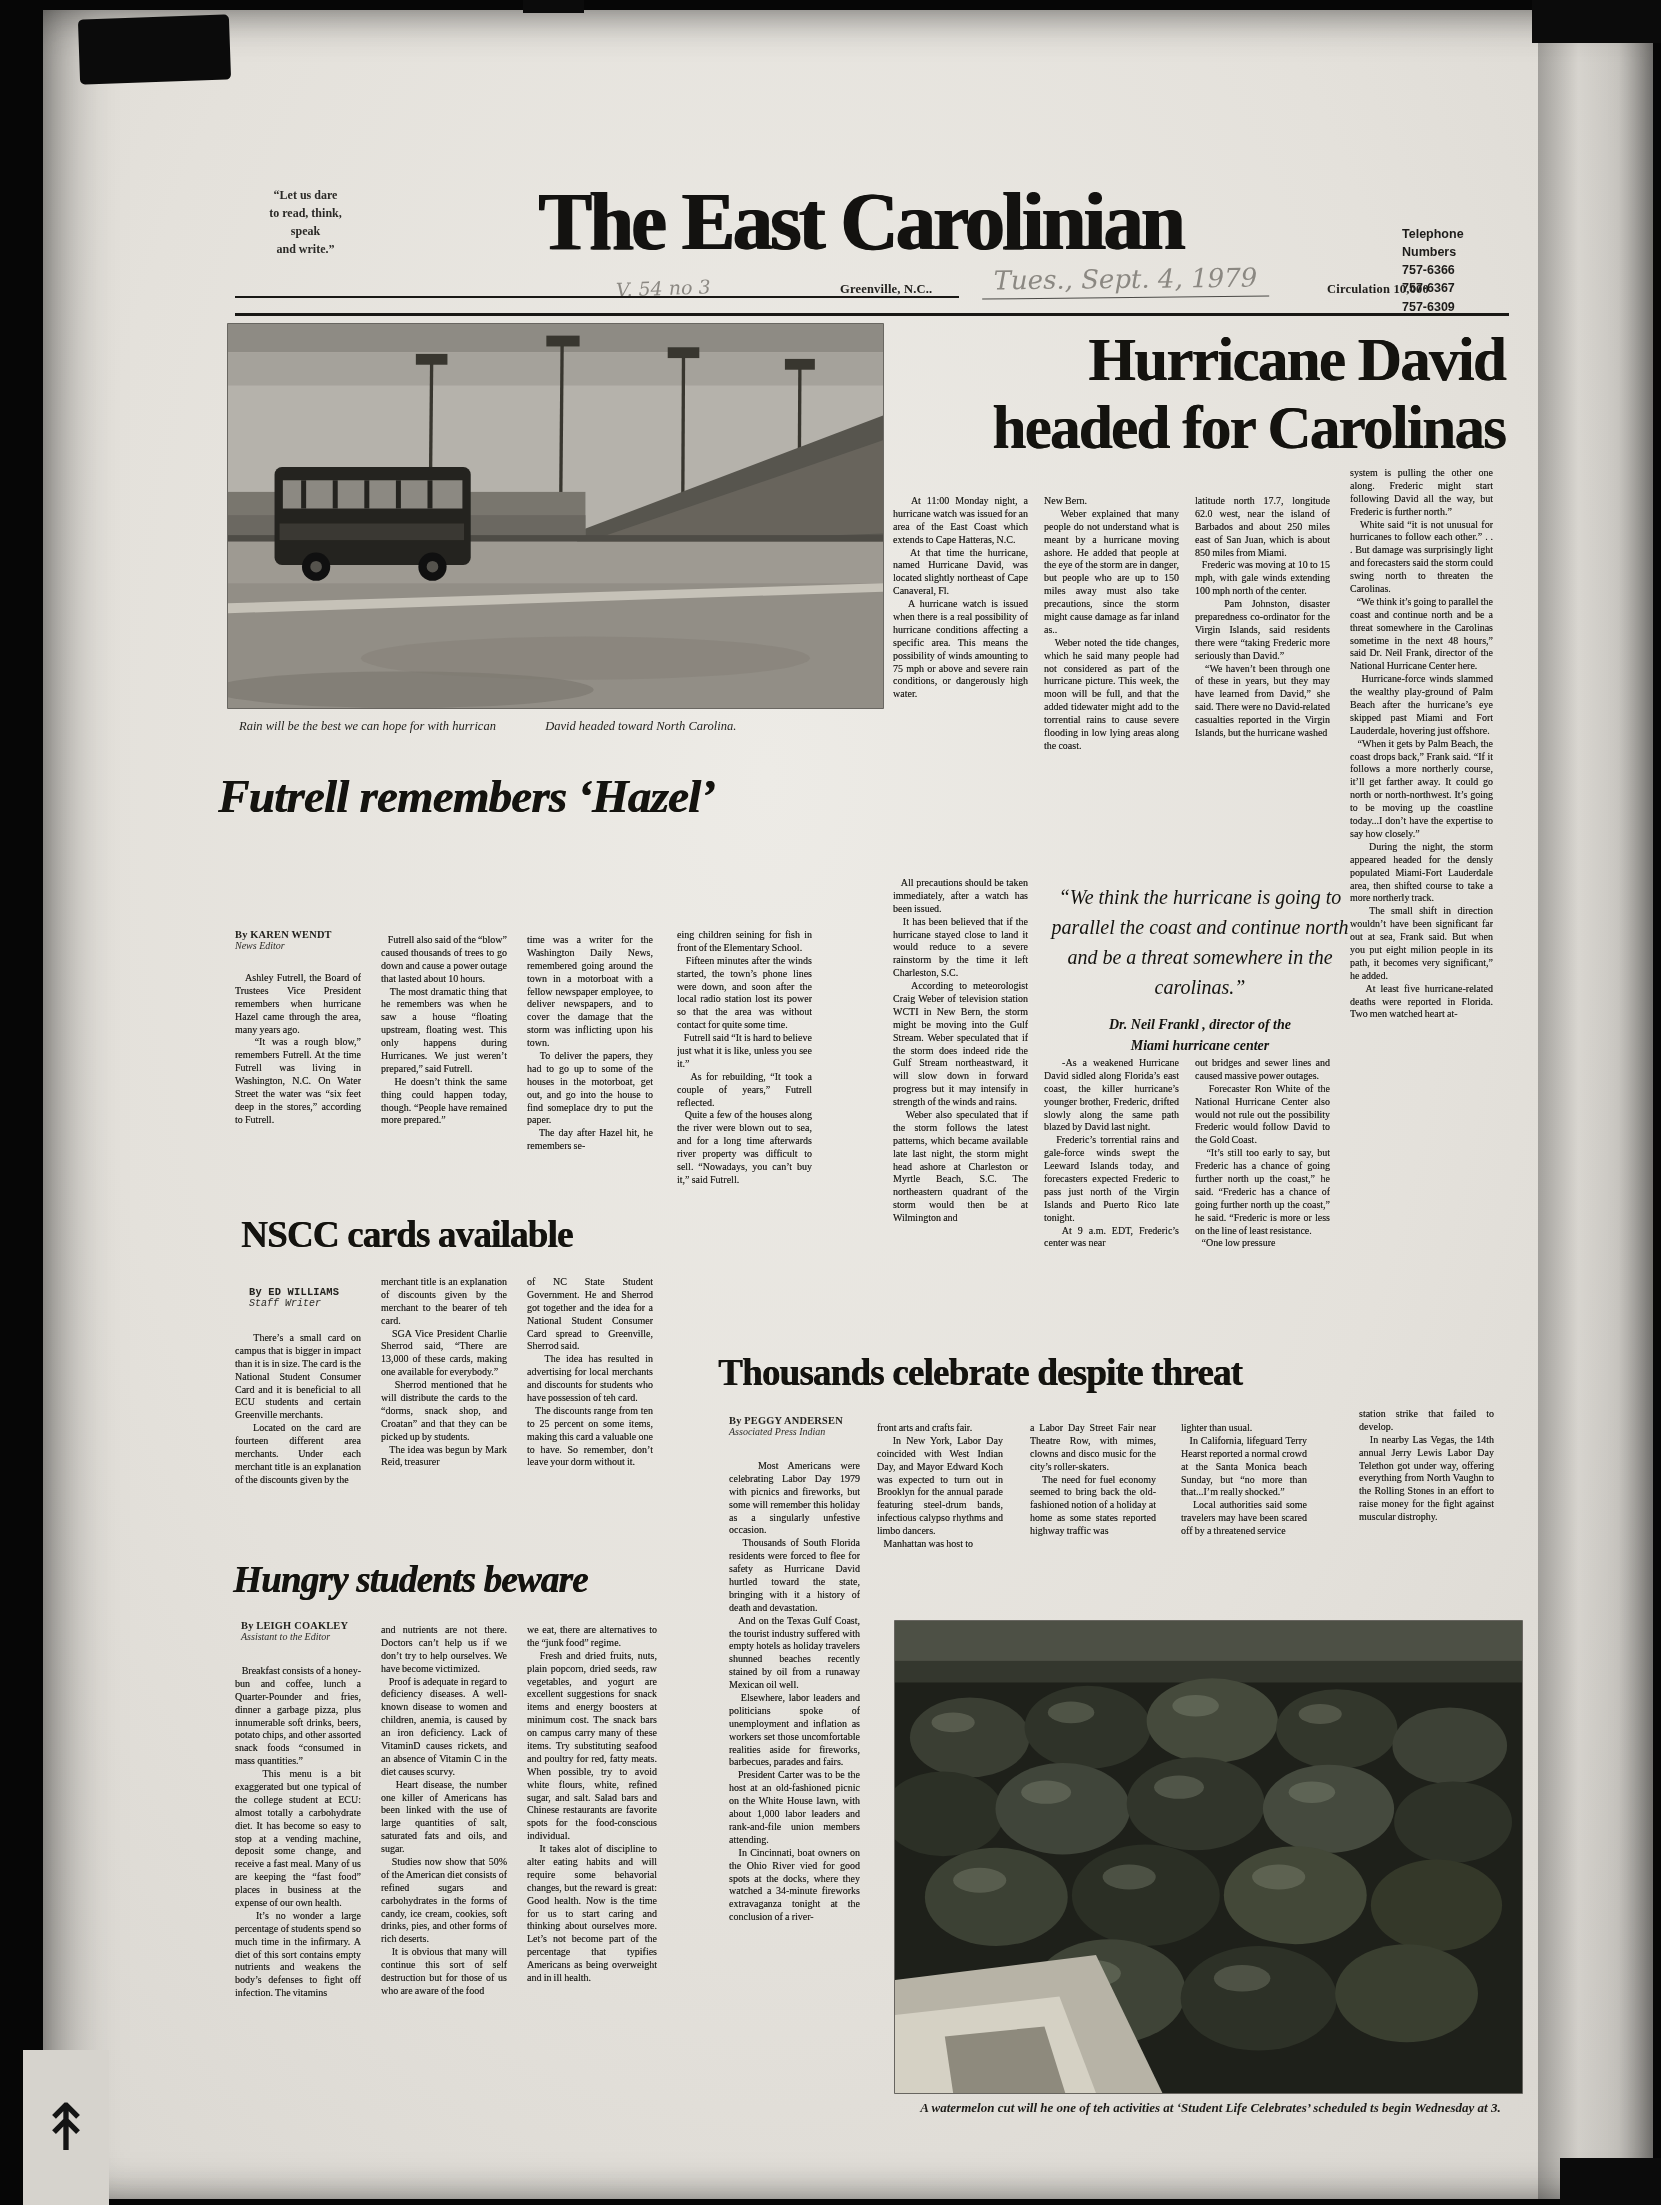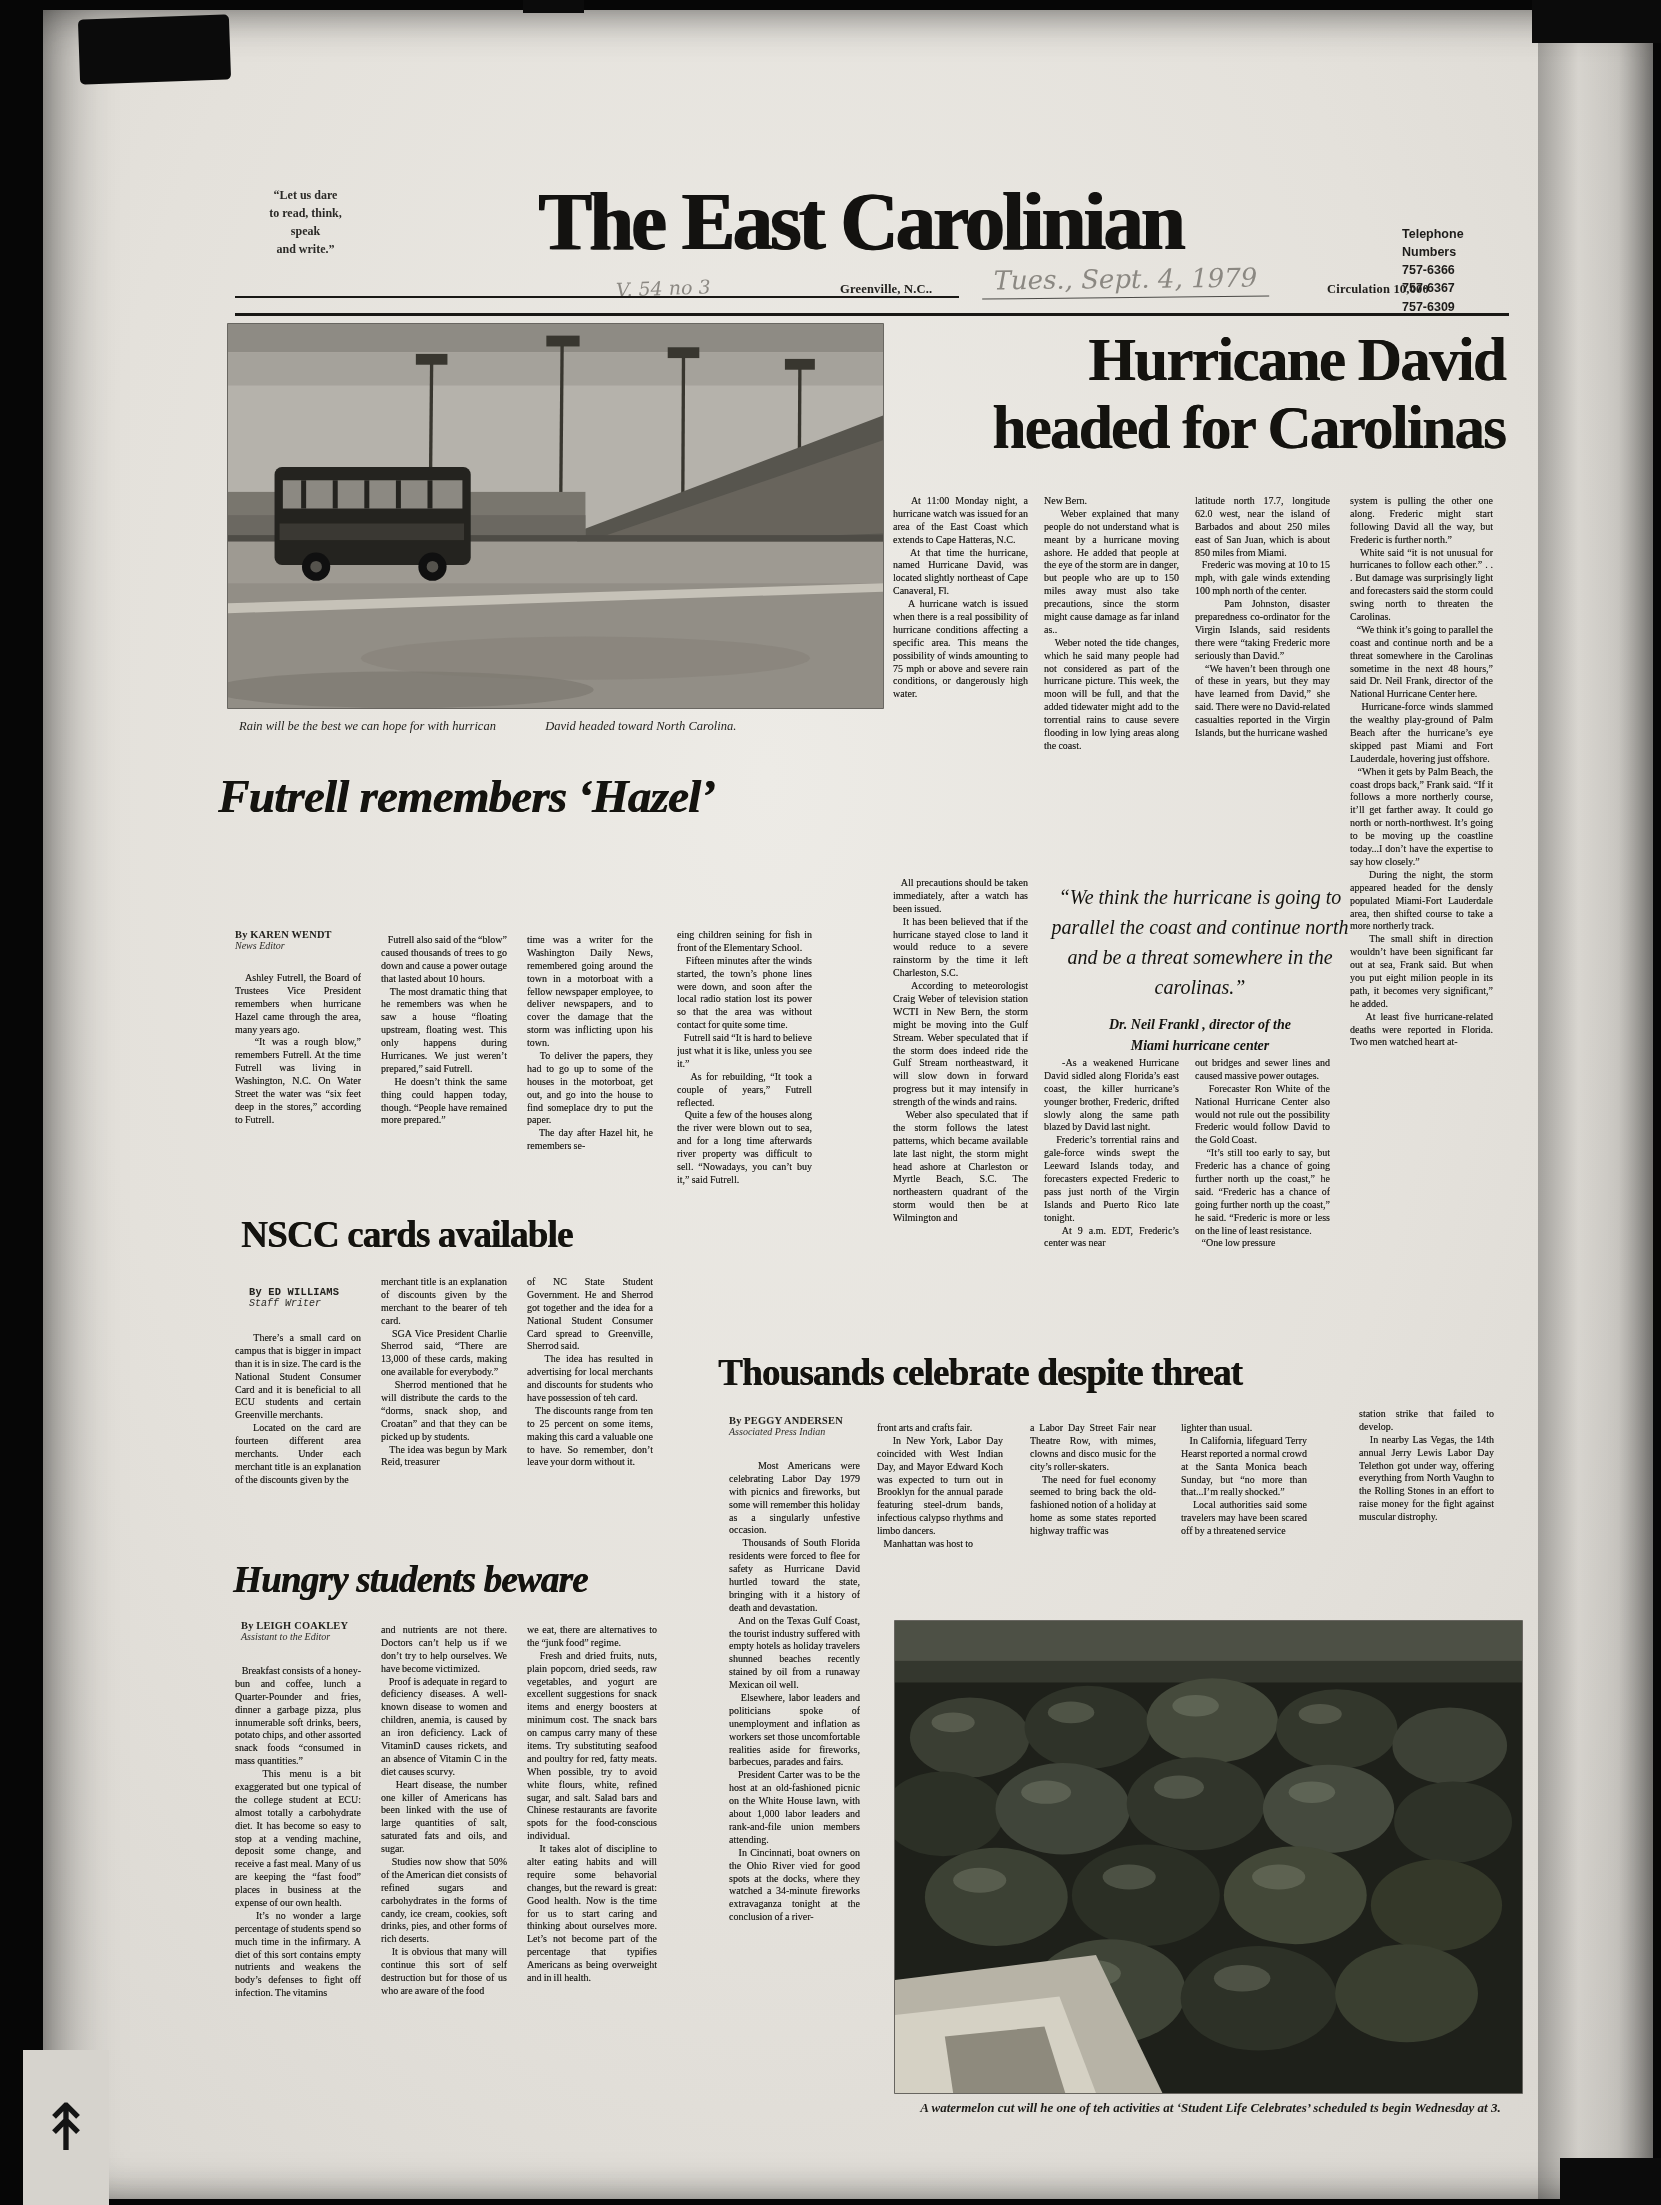--- a/index.html
+++ b/index.html
@@ -163,21 +163,21 @@
 &nbsp;&nbsp;&nbsp;Frederic’s torrential rains and gale-force winds swept the Leeward Islands today, and forecasters expected Frederic to pass just north of the Virgin Islands and Puerto Rico late tonight.
 &nbsp;&nbsp;&nbsp;At 9 a.m. EDT, Frederic’s center was near</div>
   <div class="abs body-col" style="left:1195px; top:495px; width:135px; height:379px;">latitude north 17.7, longitude 62.0 west, near the island of Barbados and about 250 miles east of San Juan, which is about 850 miles from Miami.
 &nbsp;&nbsp;&nbsp;Frederic was moving at 10 to 15 mph, with gale winds extending 100 mph north of the center.
 &nbsp;&nbsp;&nbsp;Pam Johnston, disaster preparedness co-ordinator for the Virgin Islands, said residents there were “taking Frederic more seriously than David.”
 &nbsp;&nbsp;&nbsp;“We haven’t been through one of these in years, but they may have learned from David,” she said. There were no David-related casualties reported in the Virgin Islands, but the hurricane washed</div>
   <div class="abs body-col" style="left:1195px; top:1057px; width:135px; height:301px;">out bridges and sewer lines and caused massive power outages.
 &nbsp;&nbsp;&nbsp;Forecaster Ron White of the National Hurricane Center also would not rule out the possibility Frederic would follow David to the Gold Coast.
 &nbsp;&nbsp;&nbsp;“It’s still too early to say, but Frederic has a chance of going further north up the coast,” he said. “Frederic has a chance of going further north up the coast,” he said. “Frederic is more or less on the line of least resistance.
 &nbsp;&nbsp;&nbsp;“One low pressure</div>
-  <div class="abs body-col" style="left:1350px; top:495px; width:143px; height:862px;">system is pulling the other one along. Frederic might start following David all the way, but Frederic is further north.”
+  <div class="abs body-col" style="left:1350px; top:467px; width:143px; height:862px;">system is pulling the other one along. Frederic might start following David all the way, but Frederic is further north.”
 &nbsp;&nbsp;&nbsp;White said “it is not unusual for hurricanes to follow each other.” . . . But damage was surprisingly light and forecasters said the storm could swing north to threaten the Carolinas.
 &nbsp;&nbsp;&nbsp;“We think it’s going to parallel the coast and continue north and be a threat somewhere in the Carolinas sometime in the next 48 hours,” said Dr. Neil Frank, director of the National Hurricane Center here.
 &nbsp;&nbsp;&nbsp;Hurricane-force winds slammed the wealthy play-ground of Palm Beach after the hurricane’s eye skipped past Miami and Fort Lauderdale, hovering just offshore.
 &nbsp;&nbsp;&nbsp;“When it gets by Palm Beach, the coast drops back,” Frank said. “If it follows a more northerly course, it’ll get farther away. It could go north or north-northwest. It’s going to be moving up the coastline today...I don’t have the expertise to say how closely.”
 &nbsp;&nbsp;&nbsp;During the night, the storm appeared headed for the densly populated Miami-Fort Lauderdale area, then shifted course to take a more northerly track.
 &nbsp;&nbsp;&nbsp;The small shift in direction wouldn’t have been significant far out at sea, Frank said. But when you put eight milion people in its path, it becomes very significant,” he added.
 &nbsp;&nbsp;&nbsp;At least five hurricane-related deaths were reported in Florida. Two men watched heart at-</div>
 
   <div class="abs pullquote" style="left:1034px; top:882px; width:332px; height:170px;">
     <div class="pq-text">“We think the hurricane is going to parallel the coast and continue north and be a threat somewhere in the carolinas.”</div>

